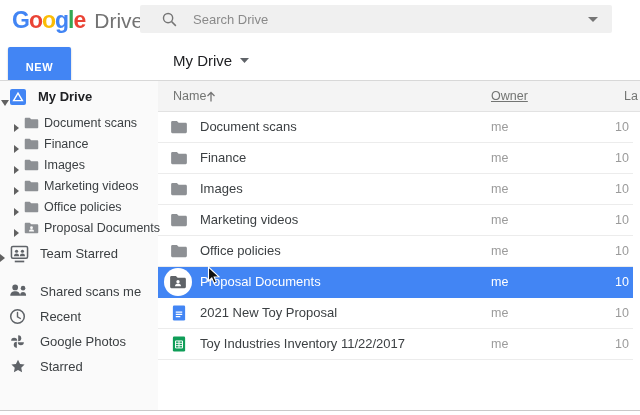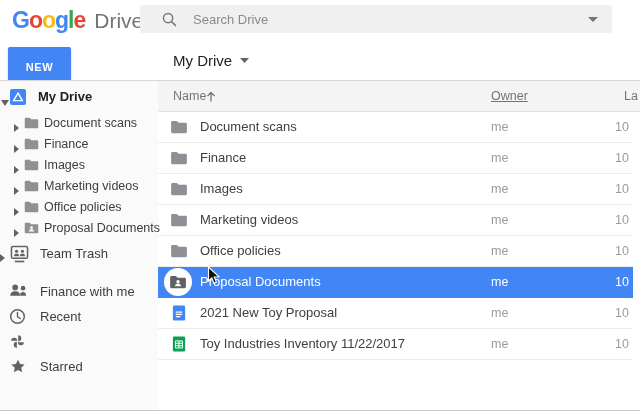--- a/index.html
+++ b/index.html
@@ -221,53 +221,54 @@
       <span class="td-icon">
         <svg width="19" height="18" viewBox="0 0 20 19">
           <rect x="1.5" y="1.5" width="17" height="12.5" rx="1.5" fill="none" stroke="#5f6368" stroke-width="1.6"></rect>
           <circle cx="6.9" cy="6.6" r="1.7" fill="#5f6368"></circle>
           <circle cx="13.1" cy="6.6" r="1.7" fill="#5f6368"></circle>
           <path d="M4.2 11.9 c0-2 1.4-2.8 2.7-2.8 s2.7 .8 2.7 2.8 Z" fill="#5f6368"></path>
           <path d="M10.4 11.9 c0-2 1.4-2.8 2.7-2.8 s2.7 .8 2.7 2.8 Z" fill="#5f6368"></path>
           <rect x="5" y="16.5" width="10" height="1.8" fill="#5f6368"></rect>
         </svg>
       </span>
-      <span class="lbl">Team Trash</span>
+      <span class="lbl">Team Starred</span>
     </div>
 
     <div class="shortcuts">
       <div class="shortcut">
         <span class="sc-icon">
           <svg width="19" height="15" viewBox="0 0 20 15">
             <circle cx="6.5" cy="4.3" r="3" fill="#5f6368"></circle>
             <path d="M1.3 13 c0-3.5 2.4-4.8 5.2-4.8 s5.2 1.3 5.2 4.8 Z" fill="#5f6368"></path>
             <circle cx="14.8" cy="5" r="2.4" fill="#5f6368"></circle>
             <path d="M11.6 13 c0-2.9 1.5-4 3.2-4 s3.2 1.1 3.2 4 Z" fill="#5f6368"></path>
           </svg>
         </span>
-        <span class="lbl">Finance with me</span>
+        <span class="lbl">Shared scans me</span>
       </div>
       <div class="shortcut">
         <span class="sc-icon">
           <svg width="17" height="17" viewBox="0 0 18 18">
               <circle cx="9" cy="9" r="7.2" fill="none" stroke="#5f6368" stroke-width="1.6"></circle>
               <path d="M9 4.8 V9.3 L12 11.1" fill="none" stroke="#5f6368" stroke-width="1.5" stroke-linecap="round"></path>
             </svg>
         </span>
         <span class="lbl">Recent</span>
       </div>
       <div class="shortcut">
         <span class="sc-icon">
           <svg width="17" height="17" viewBox="0 0 24 24">
             <path d="M3 11 a4.3 4.3 0 0 1 8.6 0 Z" fill="#5f6368"></path>
             <path d="M3 11 a4.3 4.3 0 0 1 8.6 0 Z" fill="#5f6368" transform="rotate(90 12 12)"></path>
             <path d="M3 11 a4.3 4.3 0 0 1 8.6 0 Z" fill="#5f6368" transform="rotate(180 12 12)"></path>
             <path d="M3 11 a4.3 4.3 0 0 1 8.6 0 Z" fill="#5f6368" transform="rotate(270 12 12)"></path>
           </svg>
         </span>
+        <span class="lbl">Google Photos</span>
       </div>
       <div class="shortcut">
         <span class="sc-icon">
           <svg width="18" height="17" viewBox="0 0 24 24">
               <path d="M12 2.5 l2.9 6 6.4 .8 -4.7 4.4 1.2 6.3 -5.8 -3.1 -5.8 3.1 1.2 -6.3 -4.7 -4.4 6.4 -.8 Z" fill="#5f6368"></path>
             </svg>
         </span>
         <span class="lbl">Starred</span>
       </div>
     </div>

